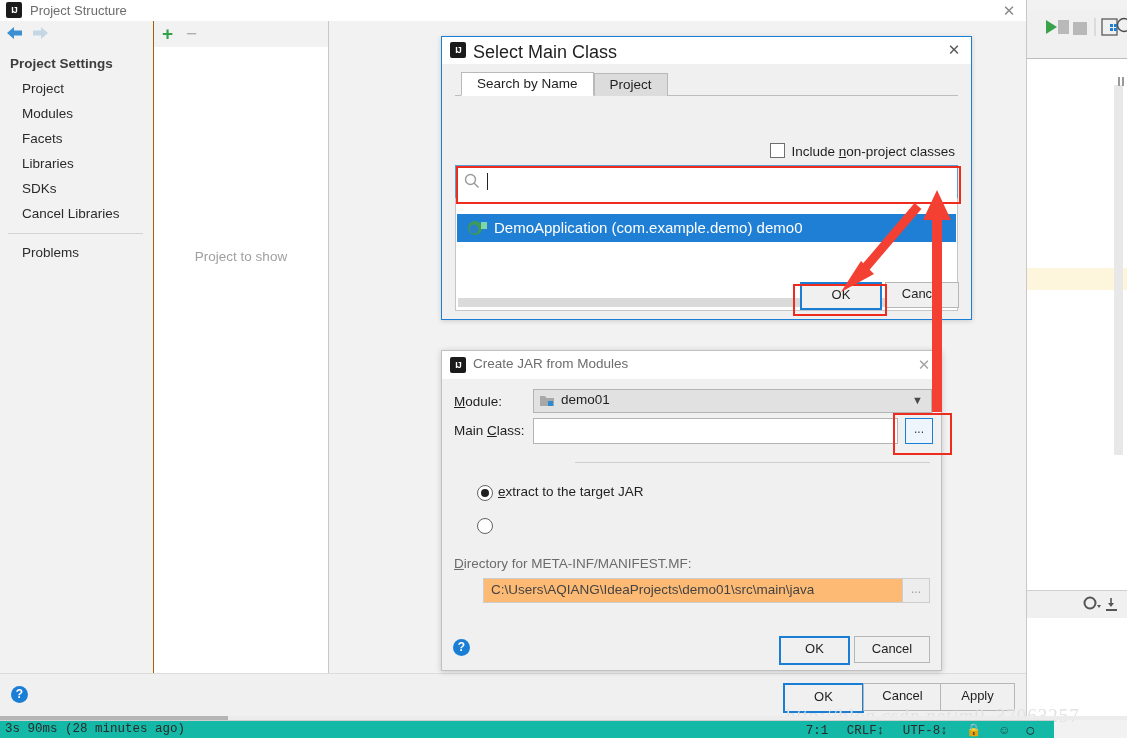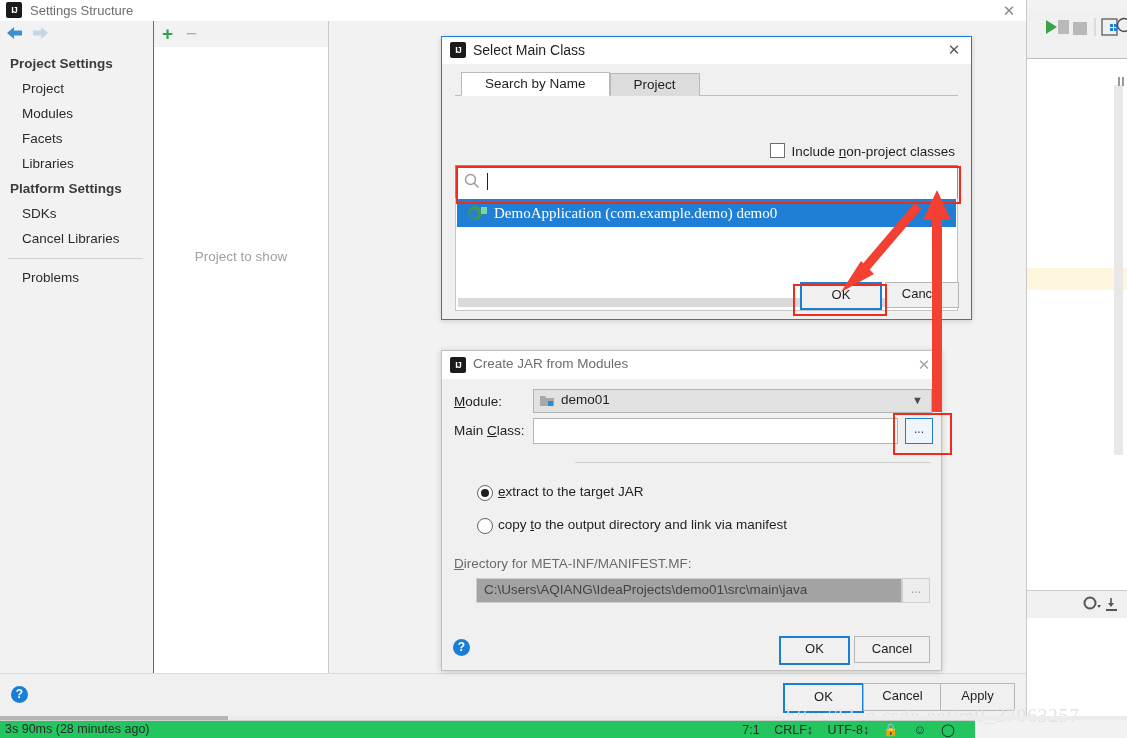--- a/index.html
+++ b/index.html
@@ -64,49 +64,49 @@
   .help-circle { position:absolute; left:11px; top:12px; width:17px; height:17px; border-radius:50%; background:#1a7fd4; color:#fff;
         font-size:12px; font-weight:bold; text-align:center; line-height:17px; }
   .btn { background:#f0f0f0; border:1px solid #b6b6b6; font-size:13px; color:#1f1f1f; text-align:center; cursor:default;
          font-family:"Liberation Sans", sans-serif; }
   .btn.default { border:2px solid #1a7fd4; background:#f0f0f0;}
   .ps-btn-ok { position:absolute; left:783px; top:683px; width:77px; height:26px; line-height:23px;}
   .ps-btn-cancel { position:absolute; left:863px; top:683px; width:77px; height:26px; line-height:24px;}
   .ps-btn-apply { position:absolute; left:940px; top:683px; width:73px; height:26px; line-height:24px;}
 
   
-  .statusbar { position:absolute; left:0; top:720px; width:975px; height:18px; background:#22c55e; border-top:1px solid #cfcfcf; }
+  .statusbar { position:absolute; left:0; top:720px; width:1054px; height:18px; background:#14b8a6; border-top:1px solid #cfcfcf;font-family:Liberation Mono, monospace; }
   .status-left { position:absolute; left:5px; top:1px; font-size:12.5px; color:#2b2b2b;}
   .status-right { position:absolute; right:20px; top:1px; font-size:12.5px; color:#2b2b2b; }
   .status-right span { margin-left:11px; }
   .sb-scroll { position:absolute; left:0; top:716px; width:1127px; height:4px; background:#ececec;}
   .sb-scroll-thumb { position:absolute; left:0; top:716px; width:228px; height:4px; background:#b5b5b5;}
 
   
   .smc { position:absolute; left:441px; top:36px; width:529px; height:282px; background:#f0f0f0; border:1px solid #1a7fd4;
          box-shadow:0 1px 5px rgba(0,0,0,0.16); }
   .smc-title { position:absolute; left:0; top:0; width:529px; height:27px; background:#ffffff; }
   .smc-title-icon { position:absolute; left:8px; top:5px; width:16px; height:16px; background:#1b1b1b; border-radius:2px;
         color:#fff; font-size:9px; font-weight:bold; text-align:center; line-height:16px; letter-spacing:-1px;}
-  .smc-title-text { position:absolute; left:31px; top:5px; font-size:14px; color:#1f1f1f;}
+  .smc-title-text { position:absolute; left:31px; top:5px; font-size:18px; color:#1f1f1f;}
   .smc-close { position:absolute; left:502px; top:4px; width:20px; height:18px; text-align:center; line-height:18px;
         font-size:15px; color:#5a5a5a;}
   .smc-tabs { position:absolute; left:19px; top:35px; height:24px; }
-  .tab { display:inline-block; height:22px; line-height:22px; padding:0 23px; font-size:13.5px; border:1px solid #b9b9b9;
+  .tab { display:inline-block; height:22px; line-height:22px; padding:0 15px; font-size:13.5px; border:1px solid #b9b9b9;
          border-bottom:none; background:#dcdcdc; color:#1f1f1f; vertical-align:bottom; }
   .tab.active { background:#ffffff; border-bottom:1px solid #ffffff; position:relative; z-index:2; }
   .smc-tabline { position:absolute; left:13px; top:58px; width:503px; height:1px; background:#bdbdbd; }
   .smc-chk-row { position:absolute; right:16px; top:106px; font-size:13.5px; }
   .chkbox { display:inline-block; width:13px; height:13px; border:1px solid #6e6e6e; background:#fff; vertical-align:-2px; margin-right:6px;}
   .smc-search { position:absolute; left:13px; top:128px; width:501px; height:32px; background:#ffffff; border:1px solid #5a9fd4; }
   .smc-search-icon { position:absolute; left:8px; top:7px; }
   .smc-caret { position:absolute; left:31px; top:7px; width:1px; height:17px; background:#222; }
   .smc-list { position:absolute; left:13px; top:161px; width:501px; height:112px; background:#ffffff; border:1px solid #c6c6c6; border-top:none;}
-  .smc-row { position:absolute; left:1px; top:1px; width:499px; height:28px; background:#1f7fd4; color:#ffffff;
-             font-family:Liberation Serif, serif; font-size:15px; line-height:28px; white-space:nowrap; overflow:hidden; }
+  .smc-row { position:absolute; left:1px; top:16px; width:499px; height:28px; background:#1f7fd4; color:#ffffff;
+             font-family:Liberation Sans, sans-serif; font-size:15px; line-height:28px; white-space:nowrap; overflow:hidden; }
   .smc-row-icon { position:absolute; left:10px; top:5px; }
   .smc-row-text { position:absolute; left:37px; top:0; }
   .smc-hscroll { position:absolute; left:2px; top:100px; width:497px; height:9px; background:#f0f0f0; }
   .smc-hthumb  { position:absolute; left:2px; top:100px; width:462px; height:9px; background:#dadada; }
   .smc-ok { position:absolute; left:358px; top:245px; width:78px; height:24px; line-height:21px; }
   .smc-cancel { position:absolute; left:443px; top:245px; width:72px; height:24px; line-height:22px; }
 
   
   .cjm { position:absolute; left:441px; top:350px; width:499px; height:319px; background:#f0f0f0;
          border:1px solid #c0c0c0; box-shadow:0 1px 6px rgba(0,0,0,0.18);}
@@ -127,21 +127,21 @@
   .cjm-ellipsis-btn { position:absolute; left:463px; top:67px; width:26px; height:24px; background:#eef5fc; border:1px solid #1a7fd4;
         font-size:12px; line-height:21px; text-align:center; color:#3a3a3a;}
   .grp-line { position:absolute; left:133px; top:111px; width:355px; height:1px; background:#cfcfcf;}
   .radio { position:absolute; width:14px; height:14px; border-radius:50%; border:1px solid #636363; background:#fff;}
   .radio.on::after { content:""; position:absolute; left:3px; top:3px; width:8px; height:8px; border-radius:50%; background:#1f1f1f;}
   .cjm-r1 { left:35px; top:134px; }
   .cjm-r1-lbl { left:56px; top:133px; }
   .cjm-r2 { left:35px; top:167px; }
   .cjm-r2-lbl { left:56px; top:166px; }
   .cjm-dir-lbl { left:12px; top:205px; color:#6b6b6b; }
-  .cjm-dir-field { position:absolute; left:34px; top:227px; width:424px; height:23px; background:#a3a3a3; border:1px solid #cdcdcd;}
+  .cjm-dir-field { position:absolute; left:41px; top:227px; width:424px; height:23px; background:#fdba74; border:1px solid #cdcdcd;}
   .cjm-dir-text { position:absolute; left:7px; top:3px; font-size:13.5px; color:#444;}
   .cjm-dir-btn { position:absolute; left:460px; top:227px; width:26px; height:23px; background:#ededed; border:1px solid #cdcdcd;
         text-align:center; line-height:20px; font-size:12px; color:#9d9d9d;}
   .cjm-help { position:absolute; left:11px; top:288px; width:17px; height:17px; border-radius:50%; background:#1a7fd4; color:#fff;
         font-size:12px; font-weight:bold; text-align:center; line-height:17px;}
   .cjm-ok { position:absolute; left:337px; top:285px; width:67px; height:25px; line-height:22px; }
   .cjm-cancel { position:absolute; left:412px; top:285px; width:74px; height:25px; line-height:23px; }
 
   
   .redbox { position:absolute; border:2px solid #ee2b1f; }
@@ -189,42 +189,41 @@
     <polygon points="1108,603 1114,603 1111,607" fill="#555"></polygon>
     <rect x="1106" y="609" width="11" height="2" fill="#555"></rect>
   </svg>
 
   <div class="ide-left-vline"></div>
 
   <div class="ps-window">
 
     <div class="ps-titlebar">
       <div class="ps-title-icon">IJ</div>
-      <div class="ps-title-text">Settings Structure</div>
+      <div class="ps-title-text">Project Structure</div>
       <div class="ps-title-close">✕</div>
     </div>
 
     <div class="ps-body"></div>
 
     <div class="nav-panel">
       <div class="nav-toolbar">
         <svg width="60" height="22" class="nav-back">
           <polygon points="2,8 9,2 9,5.5 17,5.5 17,10.5 9,10.5 9,14" fill="#3c8fd0"></polygon>
         </svg>
         <svg width="60" height="22" class="nav-fwd">
           <polygon points="18,8 11,2 11,5.5 3,5.5 3,10.5 11,10.5 11,14" fill="#c3d7e6"></polygon>
         </svg>
       </div>
       <div class="nav-list">
         <div class="nav-group">Project Settings</div>
         <div class="nav-item">Project</div>
         <div class="nav-item">Modules</div>
         <div class="nav-item">Facets</div>
         <div class="nav-item">Libraries</div>
-        <div class="nav-group">Platform Settings</div>
         <div class="nav-item">SDKs</div>
         <div class="nav-item">Cancel Libraries</div>
         <div class="nav-sep"></div>
         <div class="nav-item">Problems</div>
       </div>
     </div>
 
     <div class="detail-panel">
       <div class="detail-toolbar">
         <div class="plus-icon">+</div>
@@ -263,21 +262,20 @@
     <div class="lbl cjm-mc-lbl">Main <span class="u">C</span>lass:</div>
     <div class="cjm-mc-field"></div>
     <div class="cjm-ellipsis-btn">...</div>
 
     <div class="grp-line"></div>
 
     <div class="radio on cjm-r1"></div>
     <div class="lbl cjm-r1-lbl"><span class="u">e</span>xtract to the target JAR</div>
 
     <div class="radio cjm-r2"></div>
-    <div class="lbl cjm-r2-lbl">copy <span class="u">t</span>o the output directory and link via manifest</div>
 
     <div class="lbl cjm-dir-lbl"><span class="u">D</span>irectory for META-INF/MANIFEST.MF:</div>
     <div class="cjm-dir-field">
       <span class="cjm-dir-text">C:\Users\AQIANG\IdeaProjects\demo01\src\main\java</span>
     </div>
     <div class="cjm-dir-btn">...</div>
 
     <div class="cjm-help">?</div>
     <div class="btn default cjm-ok">OK</div>
     <div class="btn cjm-cancel">Cancel</div>

